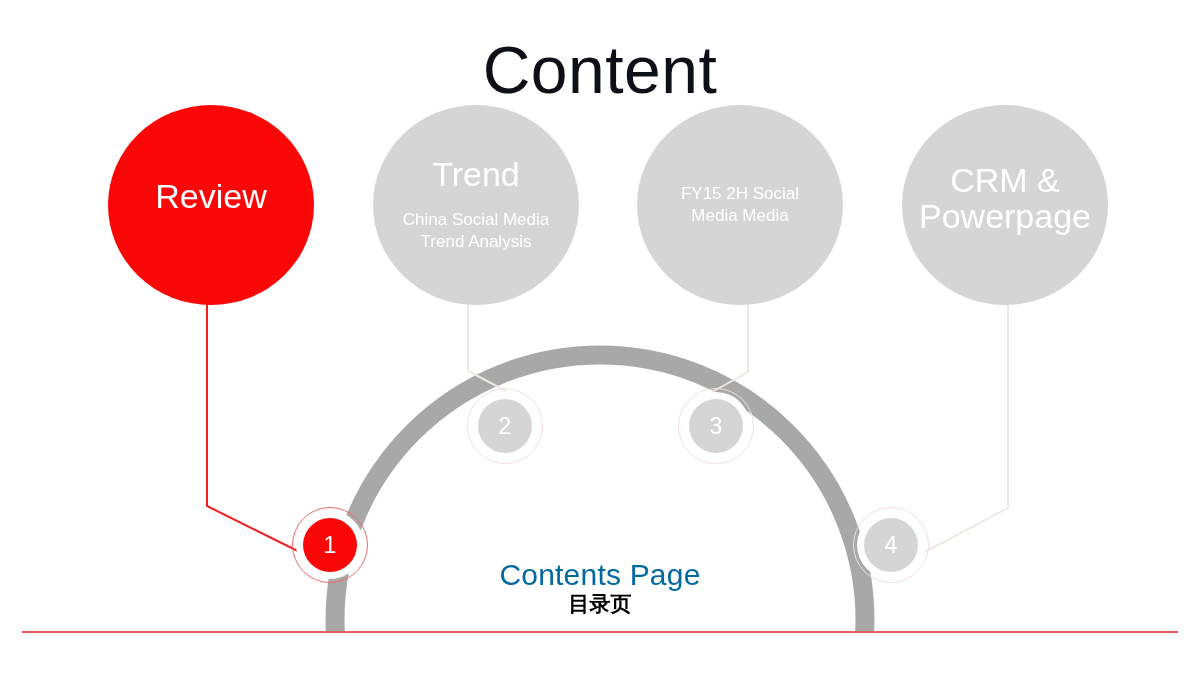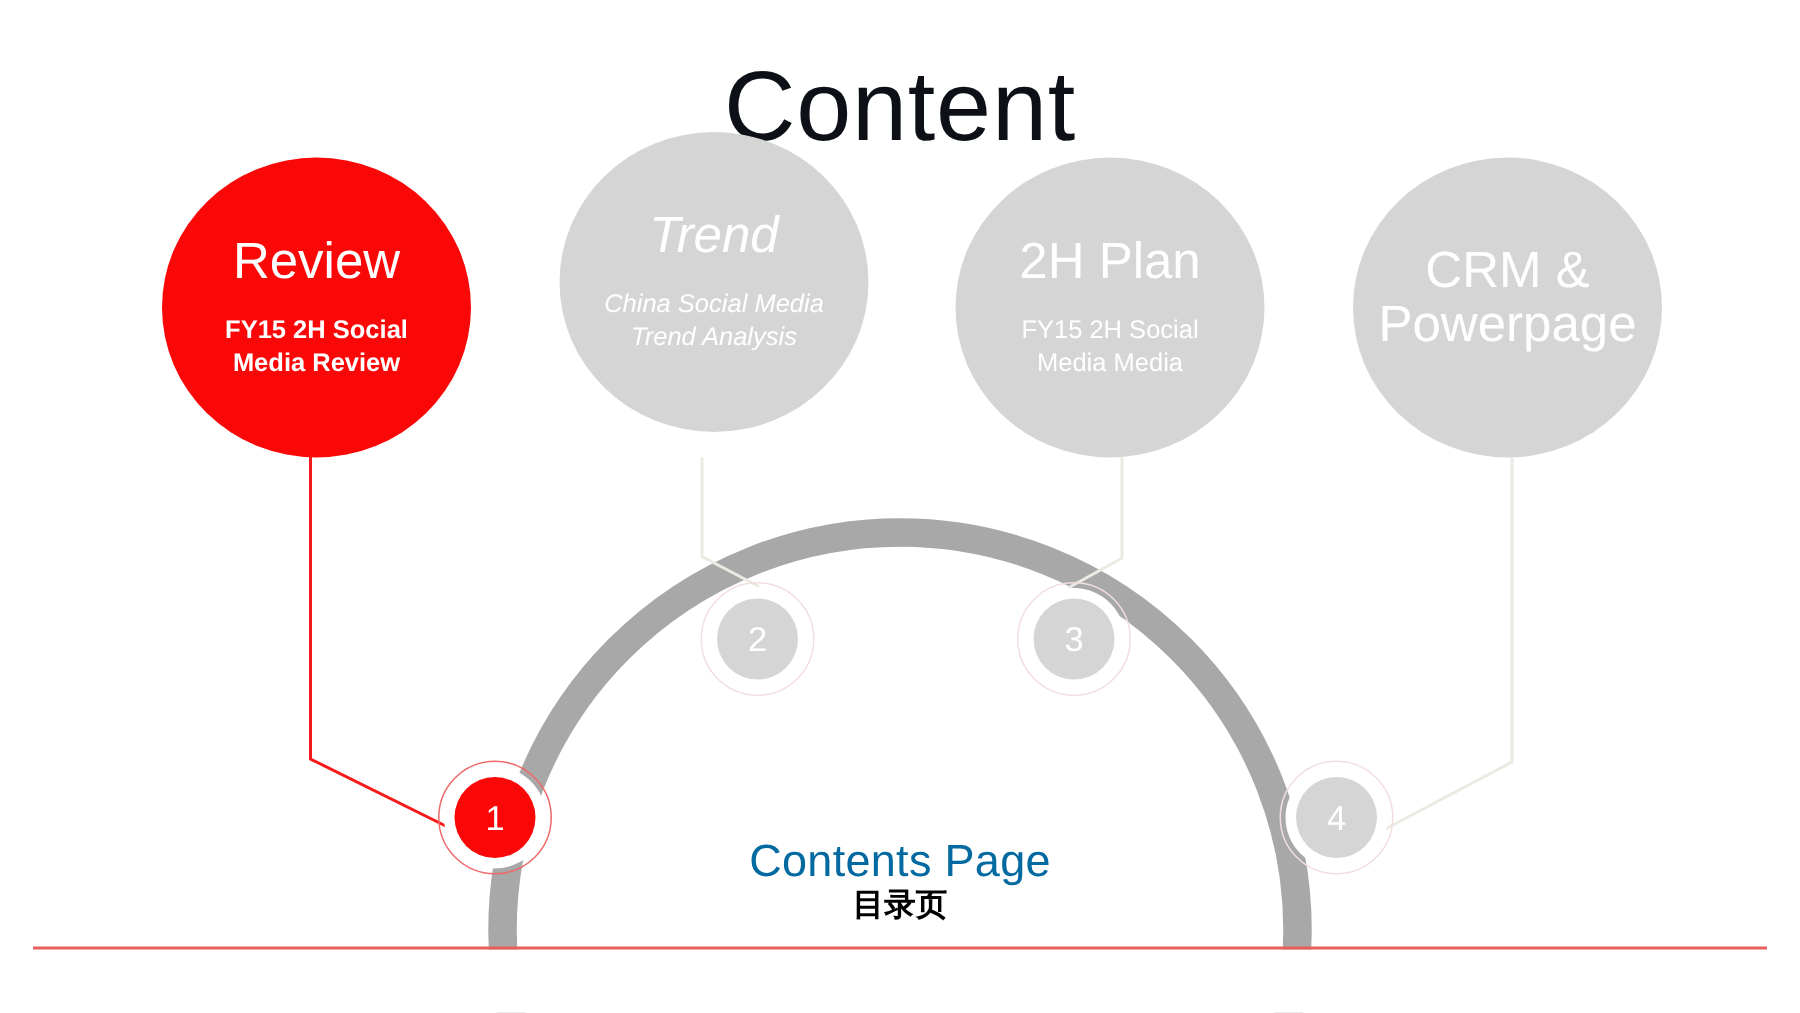--- a/index.html
+++ b/index.html
@@ -208,30 +208,28 @@
 
     <polyline points="748,305 748,372 712,392" fill="none" stroke="#eceae2" stroke-width="2"></polyline>
 
     <polyline points="1008,305 1008,508 906,562" fill="none" stroke="#eceae2" stroke-width="2"></polyline>
   </svg>
 
   <div id="slide-title">Content</div>
 
   <div class="topic-circle active" style="left:108px; top:105px;">
     <div class="topic-heading">Review</div>
-    <div class="topic-sub">FY15 2H Social Media Review</div>
-  </div>
-
-  <div class="topic-circle inactive" style="left:373px; top:88px;font-style:italic;">
+  </div>
+
+  <div class="topic-circle inactive" style="left:373px; top:105px;">
     <div class="topic-heading">Trend</div>
     <div class="topic-sub">China Social Media Trend Analysis</div>
   </div>
 
   <div class="topic-circle inactive" style="left:637px; top:105px;">
-    <div class="topic-heading">2H Plan</div>
     <div class="topic-sub">FY15 2H Social Media Media</div>
   </div>
 
   <div class="topic-circle inactive wide-heading" style="left:902px; top:105px;">
     <div class="topic-heading">CRM &amp; Powerpage</div>
   </div>
 
   <div class="step-node active" style="left:292px; top:507px;">
     <div class="step-ring-outer"></div>
     <div class="step-ring-white"></div>

